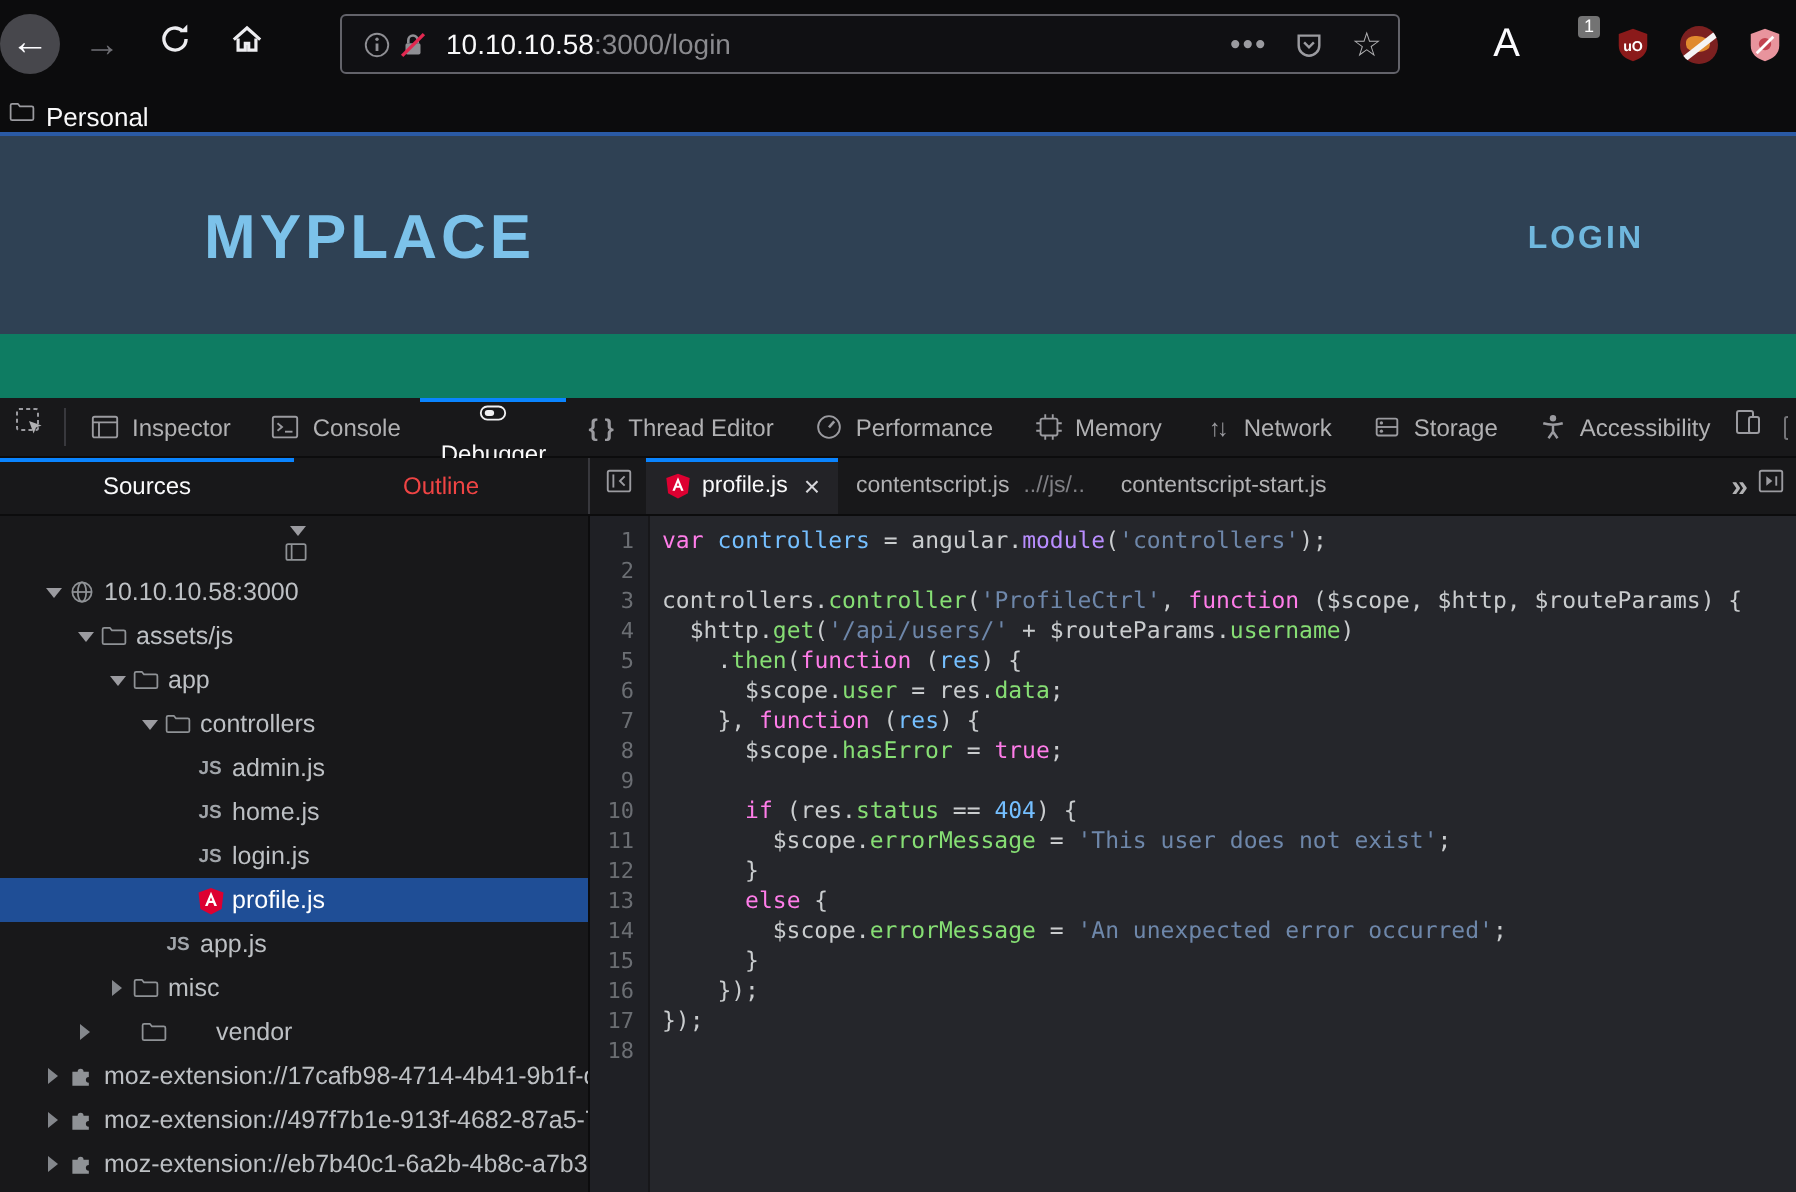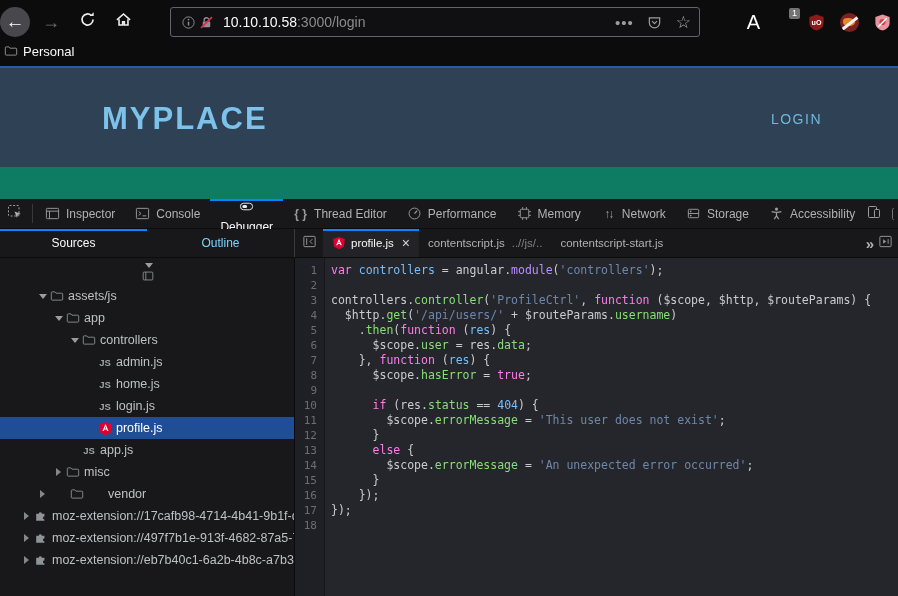--- a/index.html
+++ b/index.html
@@ -36,30 +36,30 @@
     font-size:9px; line-height:11px; padding:0 3px; border-radius:2px; }
   .shield-ub { width:19px; height:19px; }
   .circ-ns { width:19px; height:19px; border-radius:50%; background:#7c2020; position:relative; overflow:hidden; }
   .circ-ns:before { content:""; position:absolute; left:3px; top:5px; width:12px; height:8px;
     background:#e08a2e; border-radius:40% 60% 50% 50%; }
   .circ-ns:after { content:""; position:absolute; left:-2px; top:8px; width:26px; height:2.5px;
     background:#f4f4f5; transform:rotate(-38deg); }
 
   
   .bookmarks { position:absolute; left:0; top:44px; width:898px; height:22px; background:#0c0c0d;
-    display:flex; align-items:flex-start; padding-left:4px; color:#f9f9fa; font-size:13px; gap:5px; }
+    display:flex; align-items:flex-end; padding-left:4px; color:#f9f9fa; font-size:13px; gap:5px; }
   .bookmarks svg { width:14px; height:14px; color:#9b9ba0; }
   .blue-line { position:absolute; left:0; top:66px; width:898px; height:2px; background:#2a5aa5; }
 
   
   .page-header { position:absolute; left:0; top:68px; width:898px; height:99px;
     background:var(--c-page-header,#2f4154); }
   .brand { position:absolute; left:102px; top:33px; font-size:31px; font-weight:bold;
     letter-spacing:2px; color:var(--c-brand,#7cc2ea); }
-  .login-link { position:absolute; right:76px; top:43px; font-size:14px; font-weight:normal;
+  .login-link { position:absolute; right:76px; top:43px; font-size:16px; font-weight:bold;
     letter-spacing:1.5px; color:#6fb7dd; }
   .page-band { position:absolute; left:0; top:167px; width:898px; height:32px;
     background:var(--c-band,#0e7c62); }
 
   
   .dt-toolbar { position:absolute; left:0; top:199px; width:898px; height:30px; background:#18181a;
     border-bottom:1px solid #0c0c0d; display:flex; align-items:stretch; color:#9b9ba0; }
   .pick { width:30px; display:flex; align-items:center; justify-content:center; }
   .pick svg { width:16px; height:16px; }
   .dt-sep { width:1px; background:#38383d; margin:5px 2px; }
@@ -75,21 +75,21 @@
   .braces { font-size:12px; font-weight:bold; color:inherit; }
   .netarrows { font-size:12px; letter-spacing:-2px; }
   .dt-toolbar-right { margin-left:auto; display:flex; align-items:center; gap:8px; padding-right:4px; }
   .dt-toolbar-right svg { width:16px; height:16px; }
   .edge-sliver { width:4px; height:16px; overflow:hidden; opacity:.7; }
 
   .dt-subrow { position:absolute; left:0; top:229px; width:898px; height:29px; background:#18181a;
     border-bottom:1px solid #0c0c0d; display:flex; }
   .side-tabs { width:295px; flex:0 0 auto; display:flex; border-right:1px solid #38383d; }
   .side-tab { position:relative; flex:1; display:flex; align-items:center; justify-content:center;
-    font-size:12px; color:#7dd3fc; }
+    font-size:12px; color:#ef4444; }
   .side-tab.active { color:#f9f9fa; }
   .side-tab.active:before { content:""; position:absolute; left:0; top:0; right:0; height:2px;
     background:var(--c-accent,#0a84ff); }
   .src-strip { flex:1; display:flex; align-items:stretch; min-width:0; }
   .strip-btn { width:28px; display:flex; align-items:center; justify-content:center; color:#9b9ba0; }
   .strip-btn svg { width:15px; height:15px; }
   .src-tabs { display:flex; align-items:stretch; min-width:0; overflow:hidden; }
   .src-tab { position:relative; display:flex; align-items:center; gap:5px; padding:0 9px;
     font-size:11.5px; color:#b1b1b3; white-space:nowrap; }
   .src-tab .f-ic { width:14px; height:14px; } .src-tab .f-ic svg { width:14px; height:14px; }
@@ -372,20 +372,33 @@
             <span class="tri-open"></span>
           </span>
           <span class="t-icon">
             <svg viewBox="0 0 16 16" fill="none">
               <rect x="2.5" y="3.5" width="11" height="9" rx="1" stroke="currentColor"></rect>
               <path d="M5.5 3.5v9" stroke="currentColor"></path>
             </svg>
           </span>
           <span class="t-label">Main Thread</span>
         </div>
+        <div class="trow" style="padding-left: 20px;">
+          <span class="t-arrow">
+            <span class="tri-open"></span>
+          </span>
+          <span class="t-icon">
+            <svg viewBox="0 0 16 16" fill="none">
+              <circle cx="8" cy="8" r="5.5" stroke="currentColor"></circle>
+              <ellipse cx="8" cy="8" rx="2.4" ry="5.5" stroke="currentColor"></ellipse>
+              <path d="M2.5 8h11" stroke="currentColor"></path>
+            </svg>
+          </span>
+          <span class="t-label">10.10.10.58:3000</span>
+        </div>
         <div class="trow" style="padding-left: 36px;">
           <span class="t-arrow">
             <span class="tri-open"></span>
           </span>
           <span class="t-icon">
             <svg viewBox="0 0 16 16" fill="none">
               <path d="M1.5 4.2c0-.5.4-.9.9-.9h3.2l1.2 1.5h6.8c.5 0 .9.4.9.9v6.1c0 .5-.4.9-.9.9H2.4c-.5 0-.9-.4-.9-.9z" stroke="currentColor"></path>
             </svg>
           </span>
           <span class="t-label">assets/js</span>

